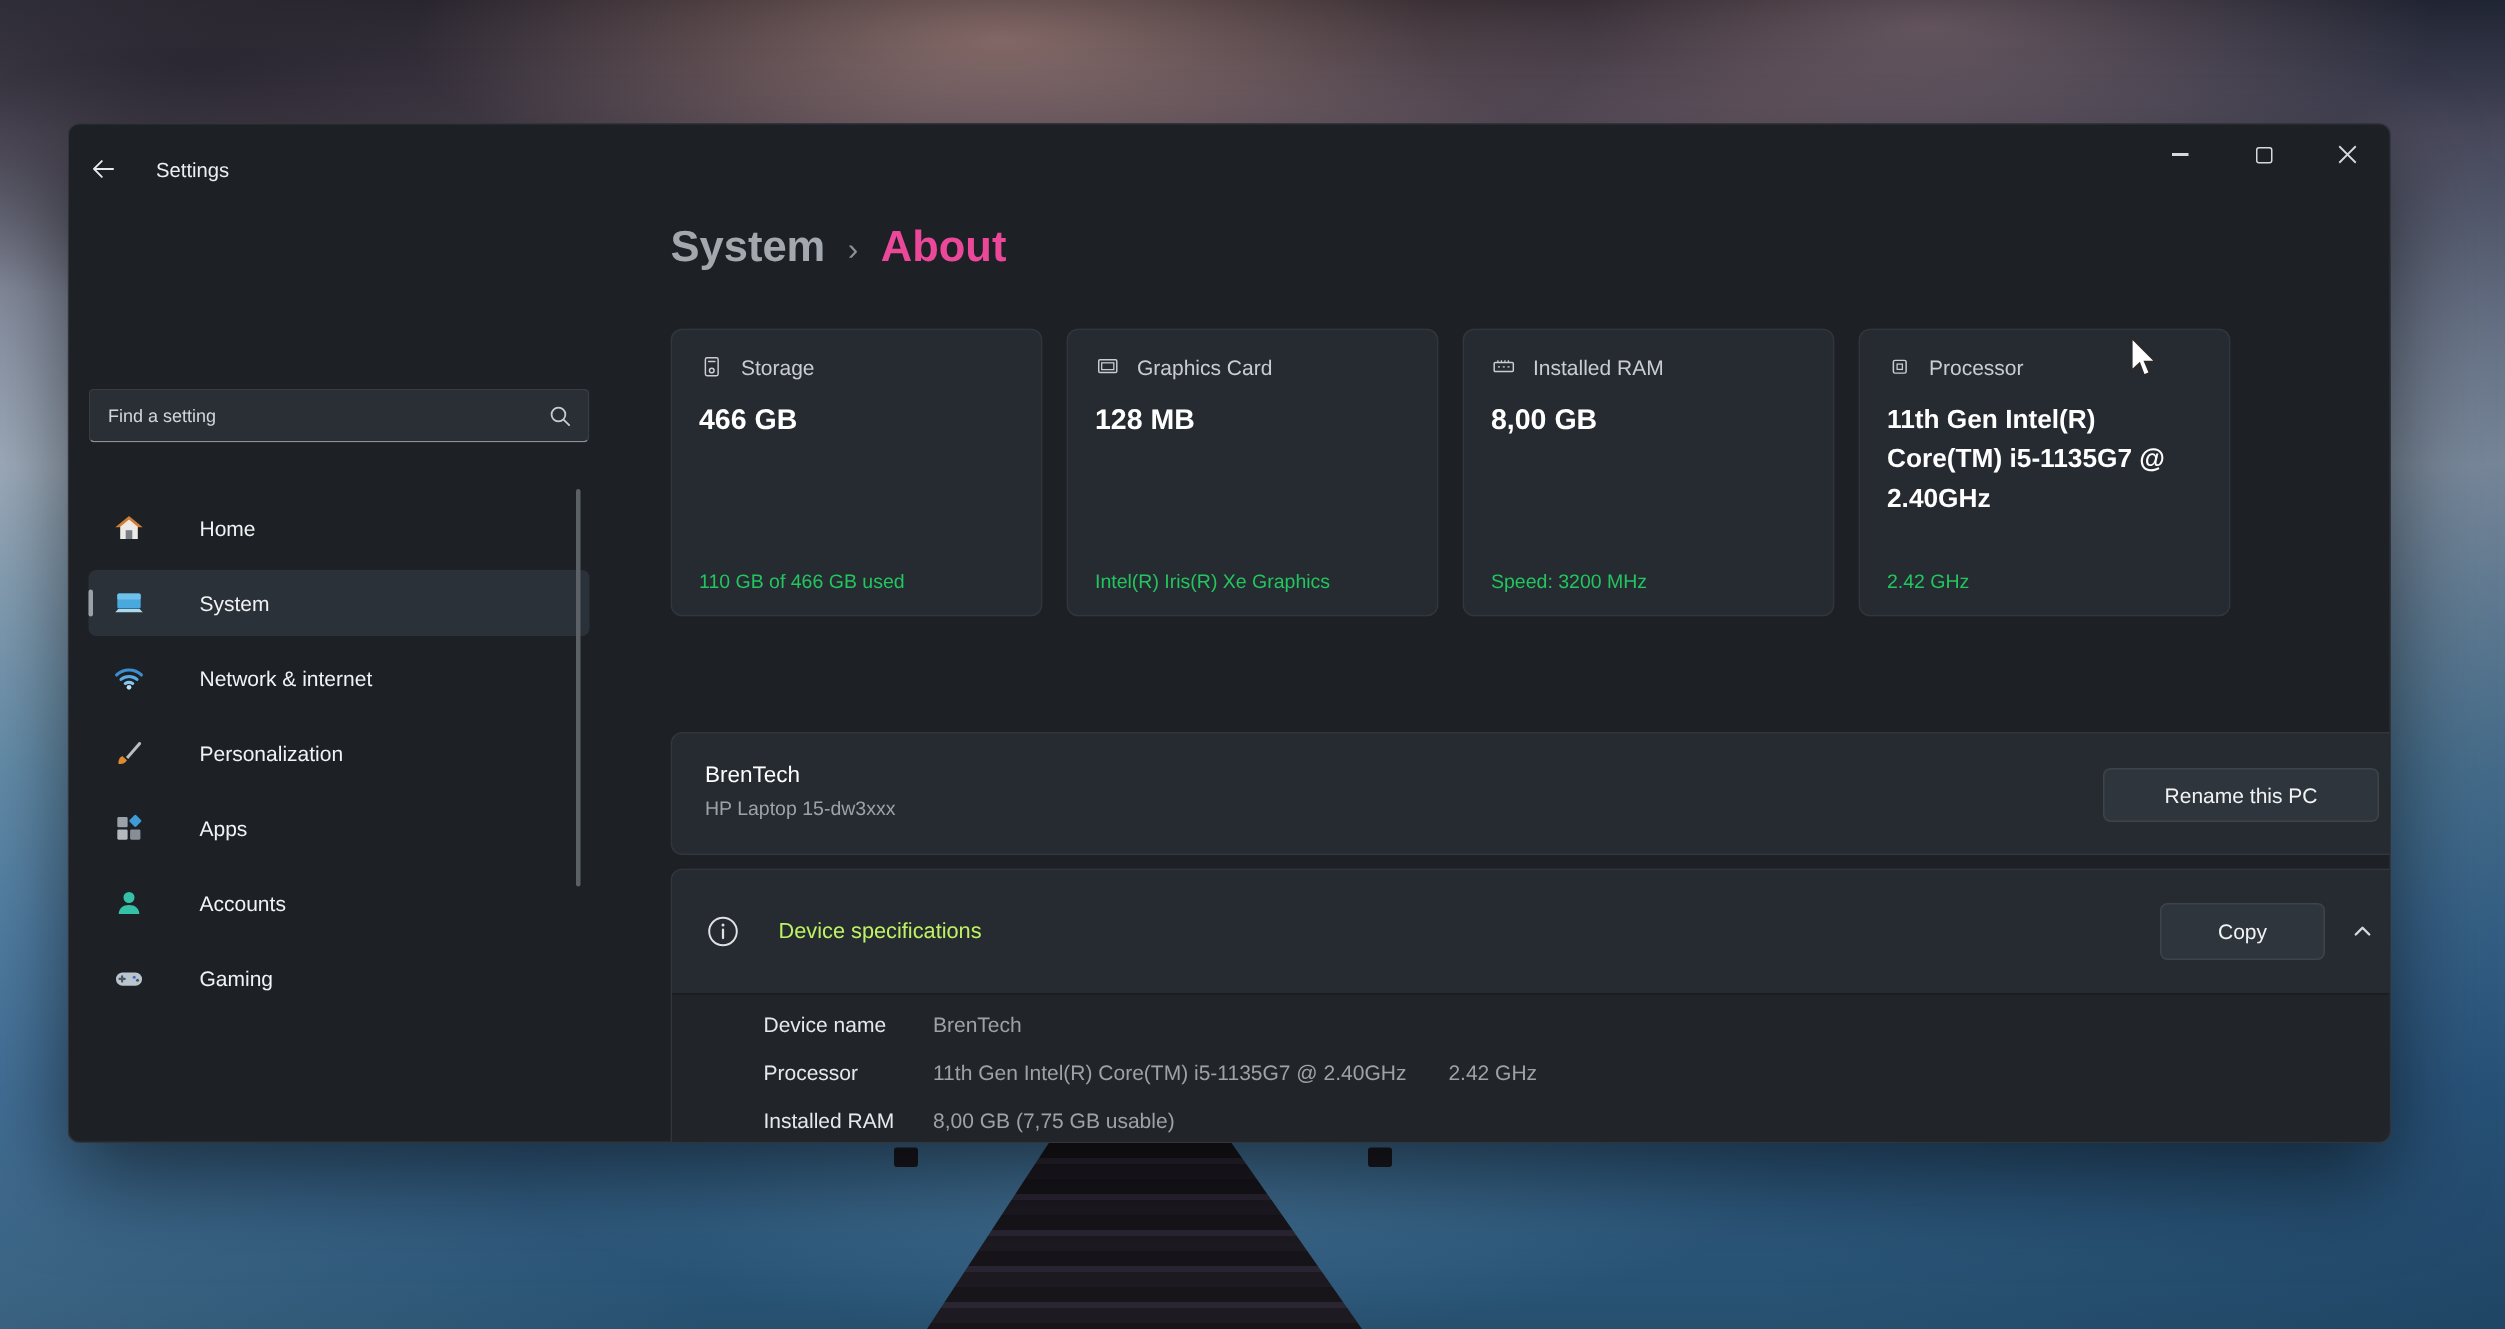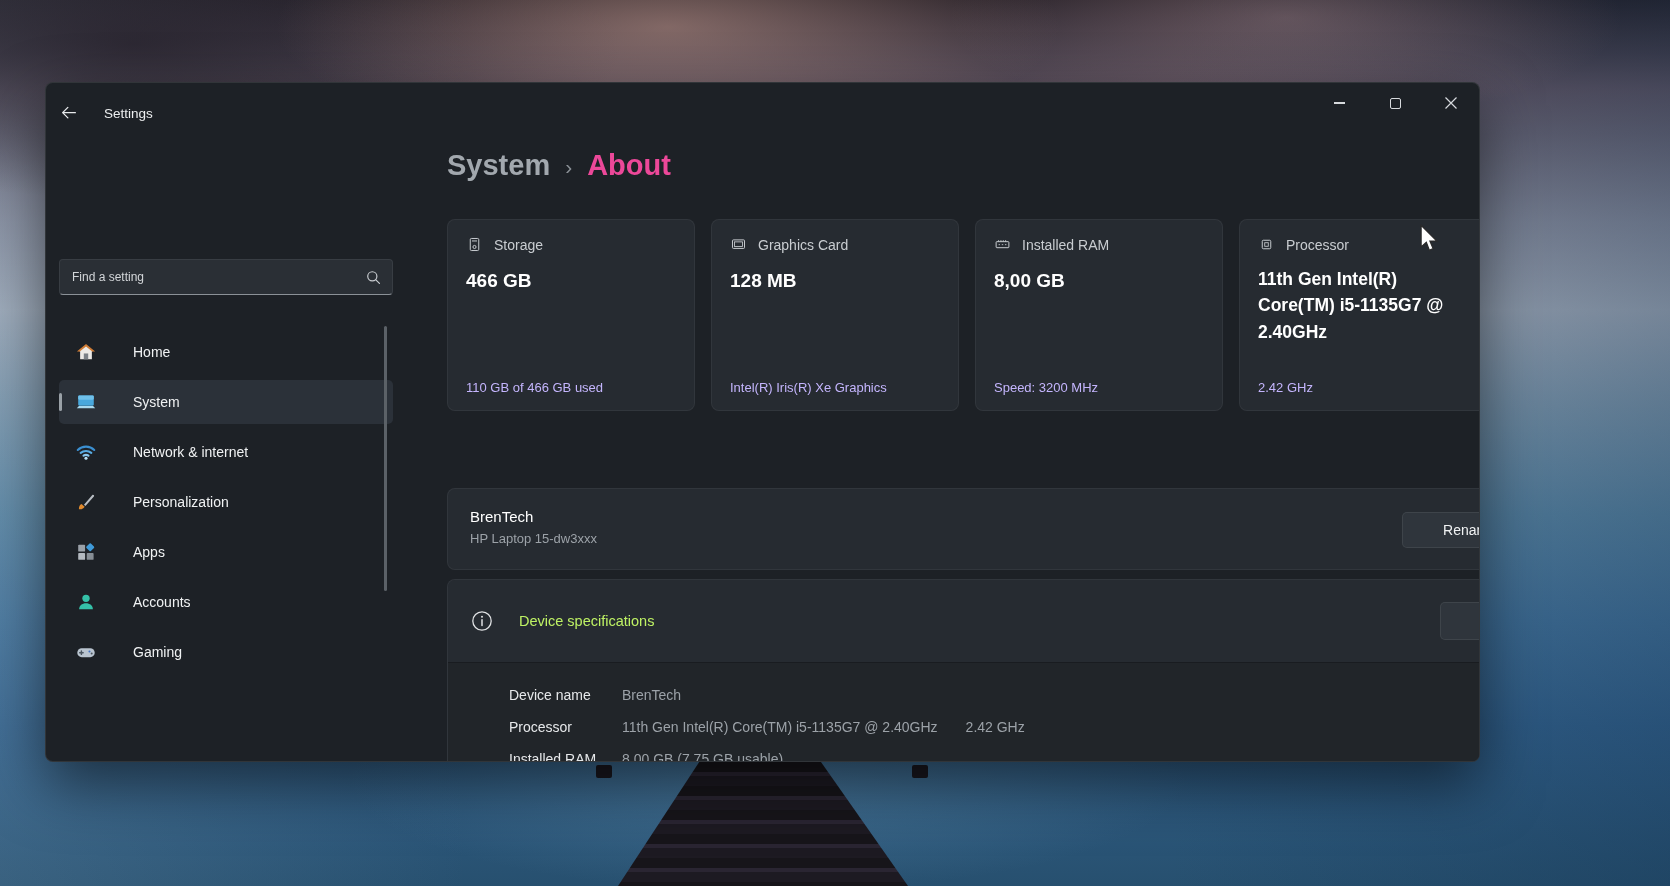--- a/index.html
+++ b/index.html
@@ -17,21 +17,21 @@
       linear-gradient(180deg, #272129 0%, #453d49 6%, #5f5361 10%, #6b6574 15%,
         #8a8d9d 25%, #a2abb9 35%, #7e98ad 46%, #5a85a3 58%, #43729a 70%, #32608a 82%, #27506f 100%);
   }
   .pier { position:absolute; left:618px; top:762px; width:290px; height:124px;
     clip-path:polygon(28% 0%, 70% 0%, 100% 100%, 0% 100%);
     background:repeating-linear-gradient(180deg, #17151a 0 10px, #2a2532 10px 14px, #1d1a22 14px 24px); }
   .post { position:absolute; width:16px; height:13px; background:#1a1820; border-radius:2px; top:765px; }
   .post.l { left:596px; } .post.r { left:912px; }
 
   
-  .window { position:absolute; left:45px; top:82px; width:1435px; height:680px;
+  .window { position:absolute; left:45px; top:82px; width:1549px; height:680px;
     background:#1d2126; border:1px solid rgba(255,255,255,0.09); border-radius:8px;
     box-shadow:0 22px 60px rgba(0,0,0,0.55); overflow:hidden; color:#f2f3f4; }
 
   
   .back-btn { position:absolute; left:6px; top:13px; width:34px; height:34px; display:flex;
     align-items:center; justify-content:center; border-radius:5px; }
   .win-title { position:absolute; left:58px; top:23px; font-size:13.5px; color:#eceeef; }
   .controls { position:absolute; right:0; top:0; display:flex; }
   .ctl { width:56px; height:40px; display:flex; align-items:center; justify-content:center; }
   .min-glyph { width:11px; height:1.5px; background:#d7dadd; }
@@ -61,38 +61,38 @@
   .crumb-parent { color:#a2a8ae; font-weight:600; }
   .crumb-sep { color:#8b9197; font-size:21px; font-weight:400; margin:3px 15px 0 15px; }
   .crumb-current { color:#ec4899; }
 
   .cards { position:absolute; left:401px; top:136px; display:flex; gap:16px;justify-content:flex-end; }
   .card { width:248px; height:192px; background:#262b31; border:1px solid rgba(255,255,255,0.055);
     border-radius:8px; padding:16px 18px; position:relative; }
   .card-head { display:flex; align-items:center; gap:11px; color:#c9cdd1; font-size:14px; }
   .card-value { margin-top:17px; font-size:19px; font-weight:700; color:#fff; }
   .card-value.small { font-size:17.5px; line-height:1.5; margin-top:13px; }
-  .card-footer { position:absolute; left:18px; bottom:15px; font-size:13px; color:#c4b5fd; white-space:nowrap; }
+  .card-footer { position:absolute; left:18px; bottom:15px; font-size:13px; color:#22c55e; white-space:nowrap; }
 
   .panel { position:absolute; left:401px; width:1154px; background:#262b31;
     border:1px solid rgba(255,255,255,0.055); border-radius:8px; }
   .device-panel { top:405px; height:82px; }
   .device-name { position:absolute; left:22px; top:19px; font-size:15px; color:#fff; }
   .device-model { position:absolute; left:22px; top:42px; font-size:13px; color:#9ca2a8; }
   .btn { background:#2f353c; border:1px solid rgba(255,255,255,0.075); border-radius:5px;
     color:#f0f2f3; font-size:14px; font-family:inherit; display:flex; align-items:center; justify-content:center; }
   .rename-btn { position:absolute; right:14px; top:23px; height:36px; padding:0 40px;margin-left:12px; }
 
   .specs-panel { top:496px; height:184px; border-radius:8px 8px 0 0; overflow:hidden; }
   .specs-header { position:relative; height:82px; background:#262b31; }
   .info-ico { position:absolute; left:22px; top:29px; }
   .specs-title { position:absolute; left:71px; top:33px; font-size:14.5px; color:#bef264; }
   .copy-btn { position:absolute; right:50px; top:22px; width:110px; height:38px; }
   .chevron { position:absolute; right:16px; top:32px; }
-  .specs-details { height:102px; background:#212529; border-top:1px solid #191c20; padding-top:16px; }
+  .specs-details { height:102px; background:#212529; border-top:1px solid #191c20; padding-top:4px; }
   .spec-row { height:32px; display:flex; align-items:center; font-size:14px; }
   .spec-label { width:113px; margin-left:61px; color:#e6e8ea; }
   .spec-value { color:#9ca2a8; }
   .spec-extra { color:#9ca2a8; margin-left:28px; }
 
   .cursor { position:absolute; left:1418px; top:224px; pointer-events:none; }
 </style>
 </head>
 <body>
 

